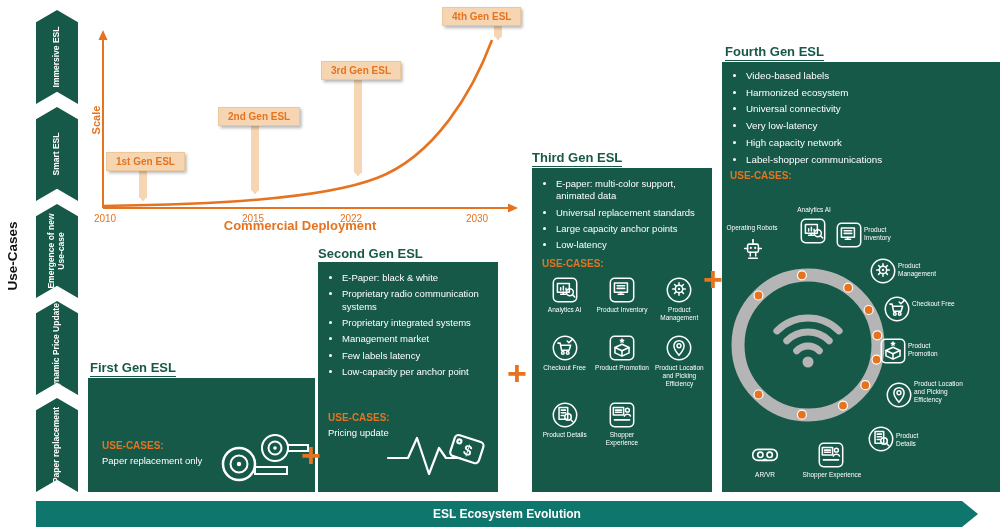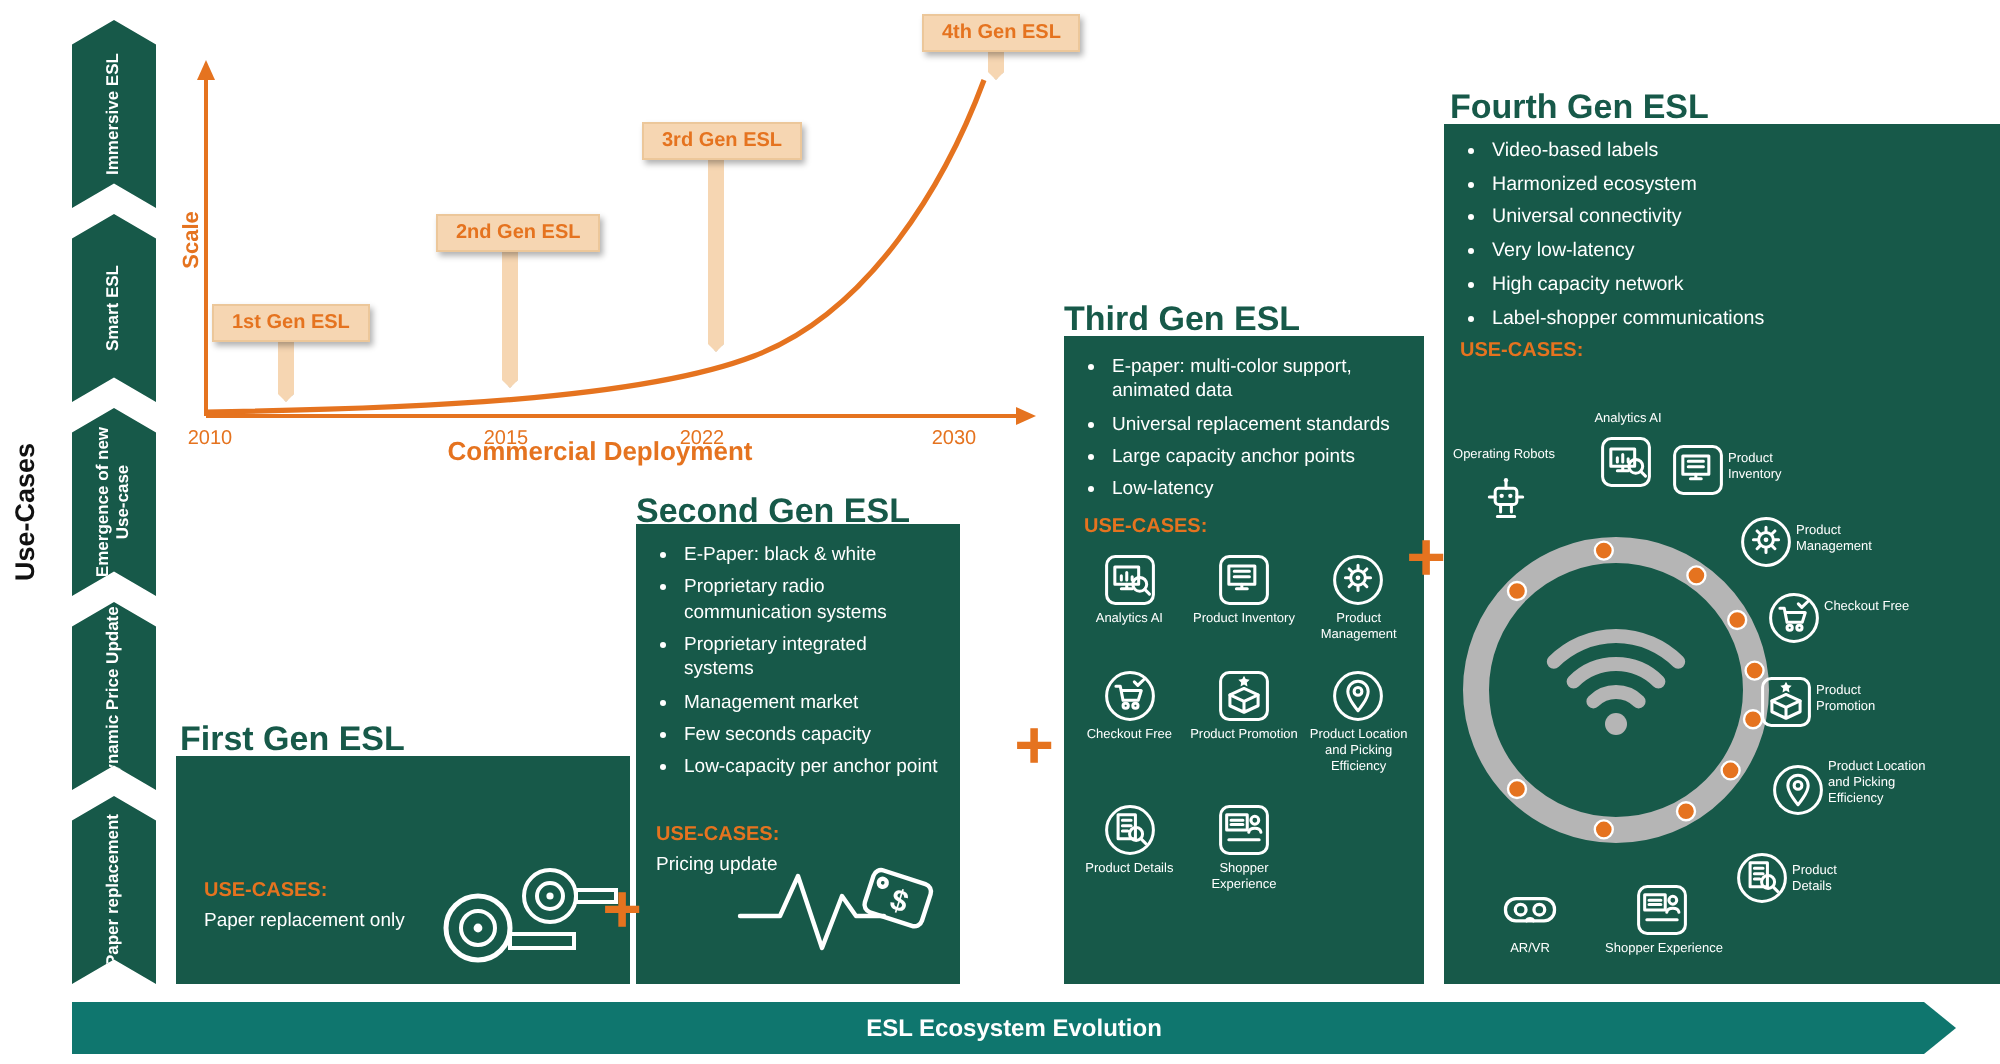--- a/index.html
+++ b/index.html
@@ -48,21 +48,21 @@
   }
   .ms-tail {
     position:absolute; width:8px; background:#f6d6b2;
     box-shadow:1.5px 1.5px 2px rgba(0,0,0,.2); z-index:4;
     clip-path:polygon(0 0,100% 0,100% calc(100% - 4px),50% 100%,0 calc(100% - 4px));
   }
 
   
   .panel { position:absolute; background:#175949; }
   .panel-title {
-    position:absolute; color:#175949; font-weight:bold; font-size:17px;
+    position:absolute; color:#175949; font-weight:bold; font-size:13px;
     border-bottom:1.5px solid #175949; padding-bottom:1px; white-space:nowrap;
   }
   .panel ul { margin:10px 4px 0 24px; color:#fff; }
   .panel li { font-size:9.5px; line-height:1.3; margin-bottom:4px; }
   .uc-label { color:#e5731f; font-weight:bold; font-size:10px; }
   .uc-text  { color:#fff; font-size:9.5px; margin-top:4px; }
 
   .icon-grid {
     display:grid; grid-template-columns:repeat(3,1fr);
     row-gap:14px; padding:8px 4px 0 4px;
@@ -195,48 +195,48 @@
 <div class="xaxis-label">Commercial Deployment</div>
 
 <div class="ms-tail" style="left:139px; top:171px; height:30px"></div>
 <div class="ms-tail" style="left:251px; top:126px; height:68px"></div>
 <div class="ms-tail" style="left:354px; top:80px;  height:96px"></div>
 <div class="ms-tail" style="left:494px; top:26px;  height:14px"></div>
 
 <div class="ms" style="left:106px; top:152px">1st Gen ESL</div>
 <div class="ms" style="left:218px; top:107px">2nd Gen ESL</div>
 <div class="ms" style="left:321px; top:61px">3rd Gen ESL</div>
-<div class="ms" style="left:461px; top:7px">4th Gen ESL</div>
+<div class="ms" style="left:442px; top:7px">4th Gen ESL</div>
 
 <div class="panel-title" style="left:90px; top:360px">First Gen ESL</div>
 <div class="panel" style="left:88px; top:378px; width:227px; height:114px">
   <div class="abs" style="left:14px; top:62px">
     <div class="uc-label">USE-CASES:</div>
     <div class="uc-text">Paper replacement only</div>
   </div>
   <svg class="abs" style="right:4px; bottom:4px" width="100" height="62" viewBox="0 0 100 62" fill="none" stroke="#fff" stroke-width="2">
     <circle cx="28" cy="38" r="16" stroke-width="2.5"></circle>
     <circle cx="28" cy="38" r="8.5"></circle>
     <circle cx="28" cy="38" r="2.2" fill="#fff" stroke="none"></circle>
     <rect x="44" y="41" width="32" height="7"></rect>
     <circle cx="64" cy="22" r="13"></circle>
     <circle cx="64" cy="22" r="6.5"></circle>
     <circle cx="64" cy="22" r="1.8" fill="#fff" stroke="none"></circle>
     <rect x="77" y="19" width="20" height="6"></rect>
   </svg>
 </div>
 
 <div class="panel-title" style="left:318px; top:246px">Second Gen ESL</div>
-<div class="panel" style="left:318px; top:262px; width:162px; height:230px">
+<div class="panel" style="left:318px; top:262px; width:180px; height:230px">
   <ul style="margin-right:10px">
     <li>E-Paper: black &amp; white</li>
     <li>Proprietary radio communication systems</li>
     <li>Proprietary integrated systems</li>
     <li>Management market</li>
-    <li>Few seconds capacity</li>
+    <li>Few labels latency</li>
     <li>Low-capacity per anchor point</li>
   </ul>
   <div class="abs" style="left:10px; top:150px">
     <div class="uc-label">USE-CASES:</div>
     <div class="uc-text">Pricing update</div>
   </div>
   <svg class="abs" style="right:4px; bottom:6px" width="110" height="64" viewBox="0 0 110 64" fill="none" stroke="#fff" stroke-width="2.2" stroke-linecap="round" stroke-linejoin="round">
     <polyline points="4,36 24,36 33,16 45,52 55,26 62,36 76,36"></polyline>
     <g transform="translate(72,12) rotate(18)">
       <rect x="0" y="0" width="30" height="22" rx="4"></rect>

